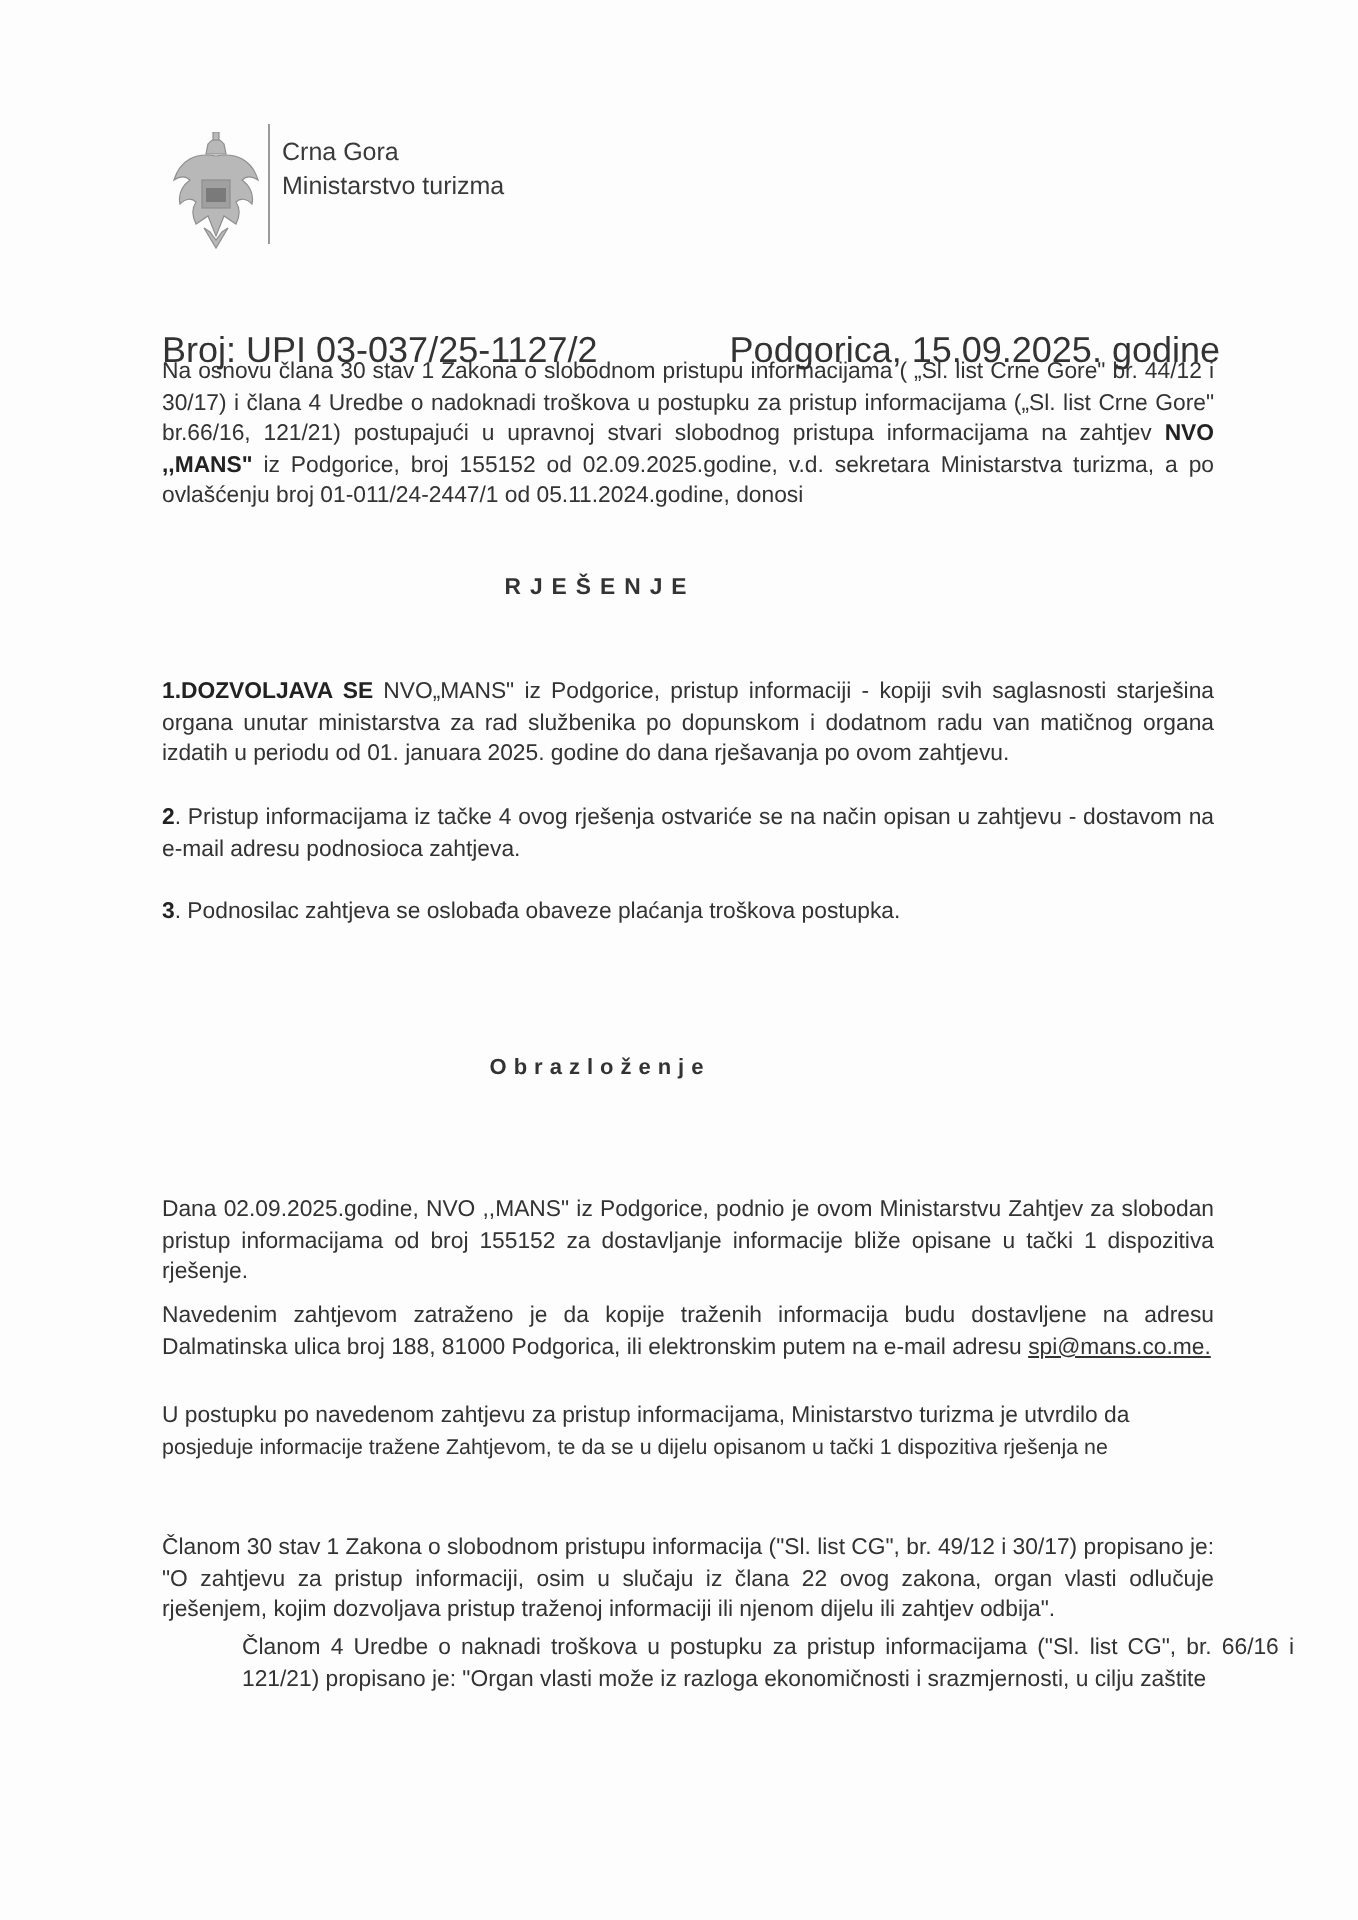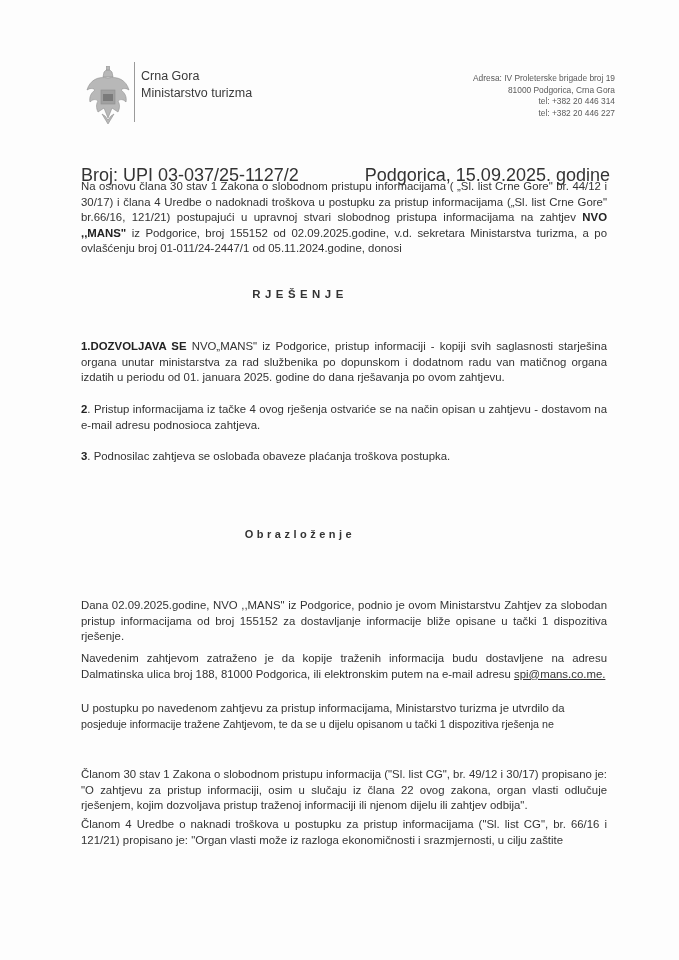--- a/index.html
+++ b/index.html
@@ -40,26 +40,20 @@
     </g>
     <rect x="19" y="28" width="10" height="7" fill="#7a7a7a"></rect>
   </svg>
   <div class="vline"></div>
 
   <div class="org">
     <div>Crna Gora</div>
     <div>Ministarstvo turizma</div>
   </div>
 
-  <div class="addr">
-    <div>Adresa: IV Proleterske brigade broj 19</div>
-    <div>81000 Podgorica, Crna Gora</div>
-    <div>tel: +382 20 446 314</div>
-    <div>tel: +382 20 446 227</div>
-  </div>
 
   <div class="meta-row">
     <span>Broj: UPI 03-037/25-1127/2</span>
     <span>Podgorica, 15.09.2025. godine</span>
   </div>
 
   <div class="para" style="top:179px;"><span>Na osnovu člana 30 stav 1 Zakona o slobodnom pristupu informacijama ( „Sl. list Crne Gore" br. 44/12 i 30/17) i člana 4 Uredbe o nadoknadi troškova u postupku za pristup informacijama („Sl. list Crne Gore" br.66/16, 121/21) postupajući u upravnoj stvari slobodnog pristupa informacijama na zahtjev </span><b>NVO ,,MANS"</b><span> iz Podgorice, broj 155152 od 02.09.2025.godine, v.d. sekretara Ministarstva turizma, a po ovlašćenju broj 01-011/24-2447/1 od 05.11.2024.godine, donosi</span></div>
 
   <div class="title t1">RJEŠENJE</div>
 
@@ -76,15 +70,15 @@
 
   <div class="para" style="top:651px;"><span>Navedenim zahtjevom zatraženo je da kopije traženih informacija budu dostavljene na adresu Dalmatinska ulica broj 188, 81000 Podgorica, ili elektronskim putem na e-mail adresu </span><span class="link">spi@mans.co.me.</span></div>
 
   <div class="para" style="top:701px;">
     <div>U postupku po navedenom zahtjevu za pristup informacijama, Ministarstvo turizma je utvrdilo da</div>
     <div class="tight">posjeduje informacije tražene Zahtjevom, te da se u dijelu opisanom u tački 1 dispozitiva rješenja ne</div>
   </div>
 
   <div class="para" style="top:767px;">Članom 30 stav 1 Zakona o slobodnom pristupu informacija ("Sl. list CG", br. 49/12 i 30/17) propisano je: "O zahtjevu za pristup informaciji, osim u slučaju iz člana 22 ovog zakona, organ vlasti odlučuje rješenjem, kojim dozvoljava pristup traženoj informaciji ili njenom dijelu ili zahtjev odbija".</div>
 
-  <div class="para" style="top:817px;">Članom 4 Uredbe o naknadi troškova u postupku za pristup informacijama ("Sl. list CG", br. 66/16 i 121/21) propisano je: "Organ vlasti može iz razloga ekonomičnosti i srazmjernosti, u cilju zaštite</div>
+  <div class="para" style="top:817px;margin-left:40px;">Članom 4 Uredbe o naknadi troškova u postupku za pristup informacijama ("Sl. list CG", br. 66/16 i 121/21) propisano je: "Organ vlasti može iz razloga ekonomičnosti i srazmjernosti, u cilju zaštite</div>
 
 </div>
 
 </body></html>

